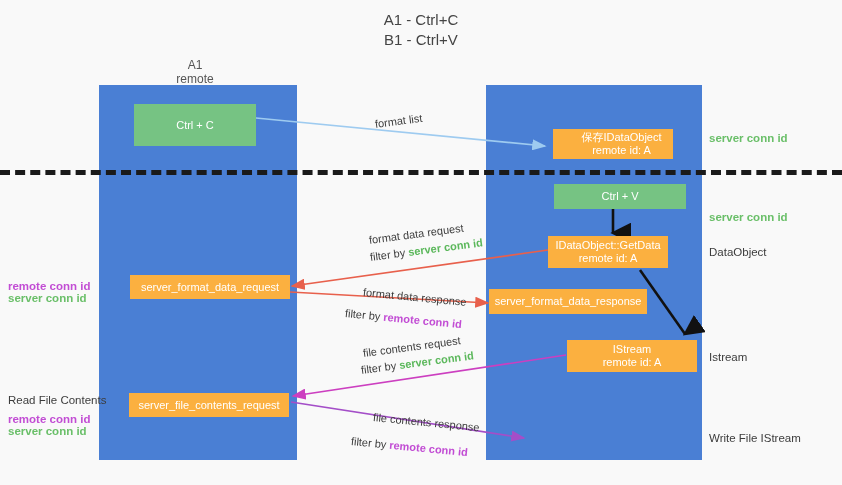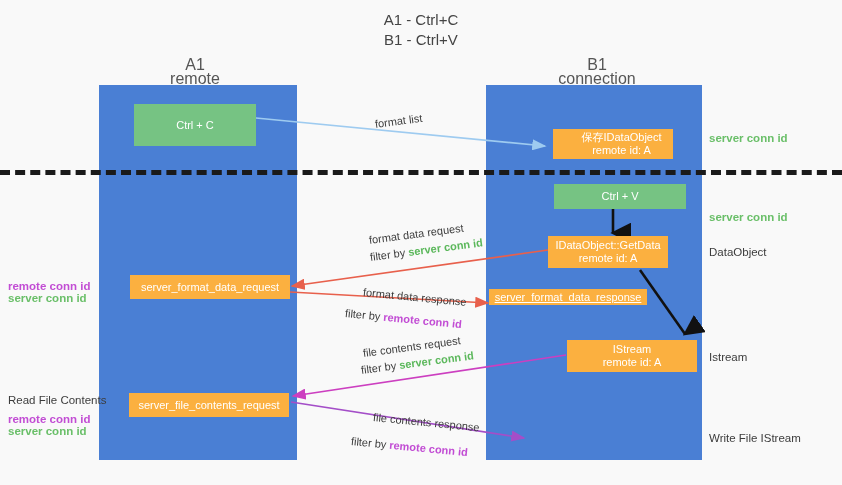--- a/index.html
+++ b/index.html
@@ -23,21 +23,21 @@
     text-align: center;
     font-size: 15px;
     color: #444444;
     line-height: 20px;
   }
   .title div { display: block; }
 
   .col-header {
     position: absolute;
     text-align: center;
-    font-size: 16px;
+    font-size: 12px;
     color: #555555;
     line-height: 14px;
     width: 200px;
   }
   .col-header .main { display: block; }
   .col-header .sub { display: block; }
 
   .lane {
     position: absolute;
     background: #4a7fd4;
@@ -106,24 +106,20 @@
 
   <div class="title">
     <div>A1 - Ctrl+C</div>
     <div>B1 - Ctrl+V</div>
   </div>
 
   <div class="col-header" style="left:95px; top:58px;">
     <span class="main">A1</span>
     <span class="sub">remote</span>
   </div>
-  <div class="col-header" style="left:497px; top:58px;">
-    <span class="main">B1</span>
-    <span class="sub">connection</span>
-  </div>
 
   <div class="lane" style="left:99px; top:85px; width:198px; height:375px;"></div>
   <div class="lane" style="left:486px; top:85px; width:216px; height:375px;"></div>
 
   <svg class="overlay" viewBox="0 0 842 485">
     <defs>
       <marker id="ah-blue" markerWidth="9" markerHeight="7" refX="8" refY="3.5" orient="auto">
         <polygon points="0 0, 9 3.5, 0 7" fill="#9ecbf0"></polygon>
       </marker>
       <marker id="ah-red" markerWidth="9" markerHeight="7" refX="8" refY="3.5" orient="auto">
@@ -176,21 +172,21 @@
 
   <div class="box green" style="left:554px; top:184px; width:132px; height:25px;">
     <span>Ctrl + V</span>
   </div>
 
   <div class="box orange" style="left:548px; top:236px; width:120px; height:32px;">
     <span>IDataObject::GetData</span>
     <span>remote id: A</span>
   </div>
 
-  <div class="box orange" style="left:489px; top:289px; width:158px; height:16px;text-decoration:underline;">
+  <div class="box orange" style="left:489px; top:289px; width:158px; height:25px;">
     <span>server_format_data_response</span>
   </div>
 
   <div class="box orange" style="left:567px; top:340px; width:130px; height:32px;">
     <span>IStream</span>
     <span>remote id: A</span>
   </div>
 
 
   <div class="side-label green-txt" style="left:709px; top:131px;">server conn id</div>

